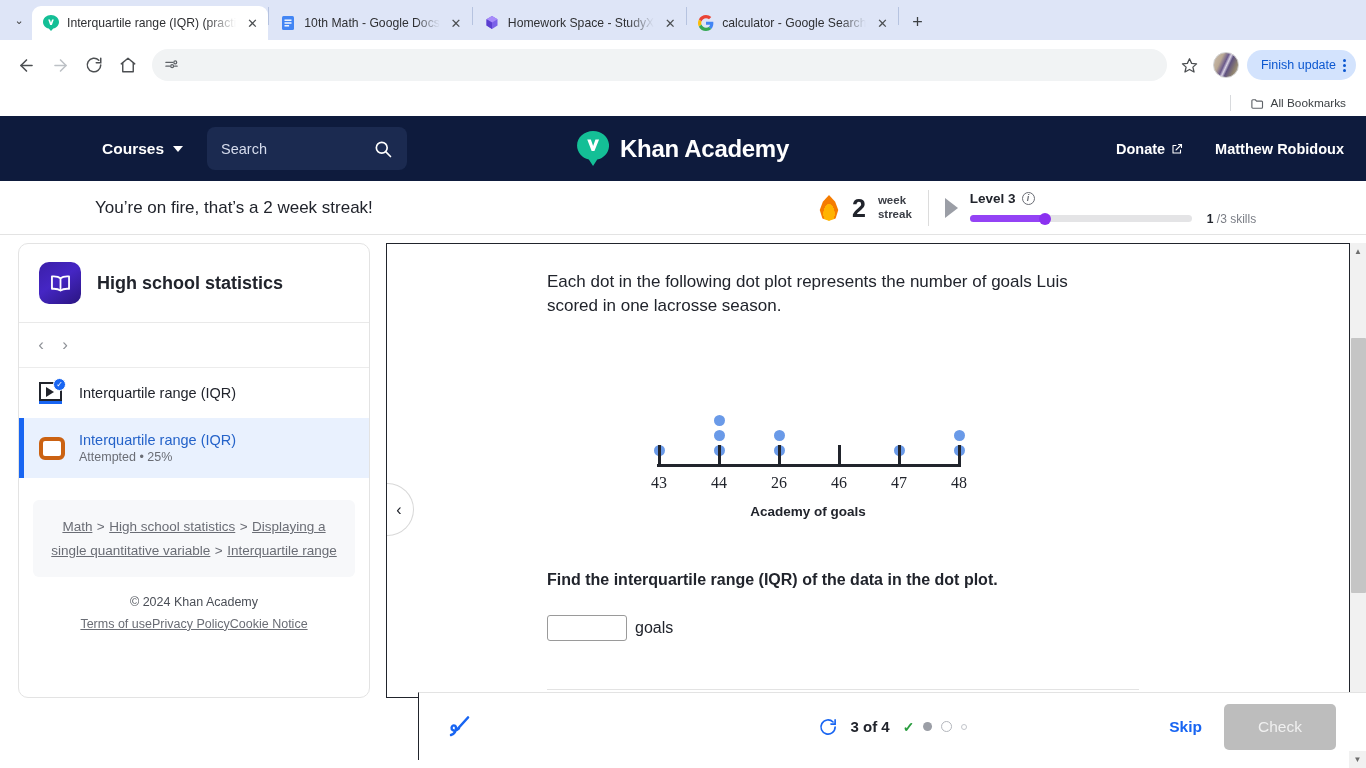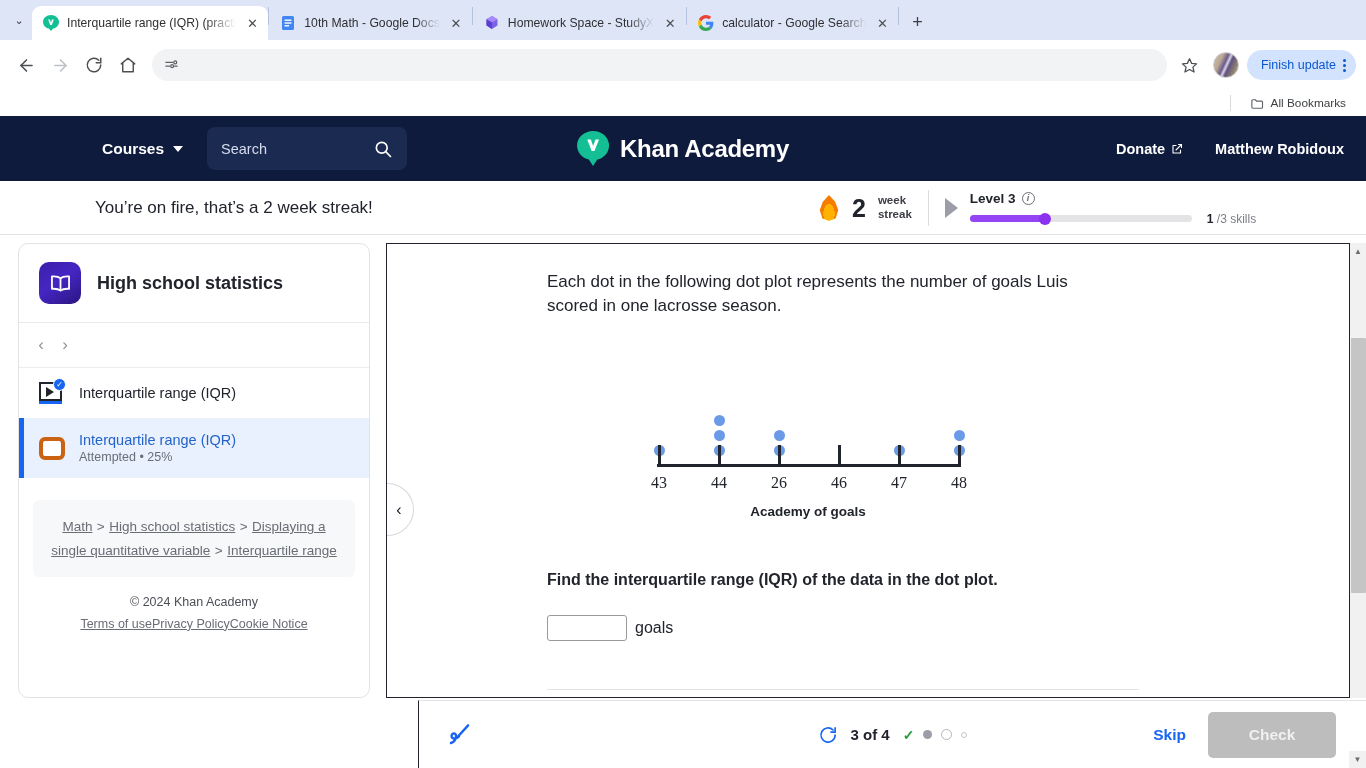--- a/index.html
+++ b/index.html
@@ -263,40 +263,40 @@
   .content-scroll{
     position:absolute; right:0; top:8px; width:17px; height:455px; background:#f1f1f1;
     border-left:1px solid #21242c; display:flex; flex-direction:column; align-items:center;
   }
   .cs-arrow{ width:17px;height:17px;display:flex;align-items:center;justify-content:center;color:#6e6e6e;font-size:8px;}
   .cs-track{ flex:1 1 auto; width:17px; position:relative;}
   .cs-thumb{ position:absolute; left:1px; width:15px; background:#c5c5c5; border-radius:1px;}
 
   
   .bottom-bar{
-    position:absolute; left:418px; right:0; bottom:0; height:68px; background:#fff;
+    position:absolute; left:418px; right:0; bottom:8px; height:68px; background:#fff;
     border-top:1px solid #e3e3e3; border-left:1.5px solid #21242c;
     display:flex; align-items:center; padding:0 30px 0 26px;justify-content:flex-end;
   }
   .hint-icon{ width:32px;height:32px;flex:0 0 32px;}
   .progress-center{
     position:absolute; left:50%; transform:translateX(-50%);
     display:flex; align-items:center; gap:13px;
   }
   .refresh-icon{ color:#1865f2; }
   .prog-text{ font-size:15px; font-weight:bold; color:#21242c;}
   .prog-dots{ display:flex; align-items:center; gap:9px;}
   .pd-check{ color:#2a9d3f; font-size:14px; font-weight:bold;}
   .pd-filled{ width:9px;height:9px;border-radius:50%;background:#9b9ea6;}
   .pd-hollow{ width:11px;height:11px;border-radius:50%;border:1.6px solid #b3b6bc;}
   .pd-small{ width:6px;height:6px;border-radius:50%;border:1.3px solid #c2c5cb;}
   .skip-btn{ margin-left:auto; font-size:15.5px; font-weight:bold; color:#1865f2; padding:0 22px;}
   .check-btn{
-    width:128px;height:46px;background:#bdbdbd;border-radius:5px;color:#f0f0f0;
-    display:flex;align-items:center;justify-content:center;font-size:15.5px;font-weight:bold;
+    width:112px;height:46px;background:#bdbdbd;border-radius:5px;color:#f0f0f0;
+    display:flex;align-items:center;justify-content:center;font-size:15.5px;font-weight:normal;
   }
   .bottom-scroll-arrow{
     position:absolute; right:0; bottom:0; width:17px; height:17px; background:#f1f1f1;
     display:flex; align-items:center; justify-content:center; color:#6e6e6e; font-size:8px;
   }
 </style>
 </head>
 <body>
 
 <div class="browser-tabstrip">

